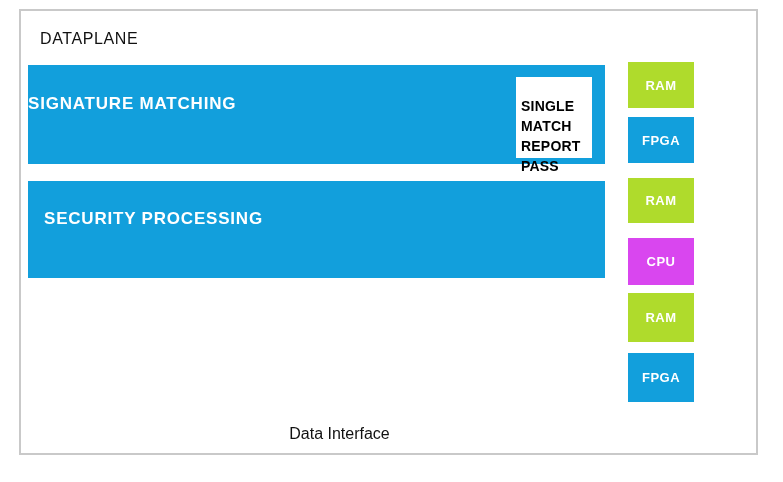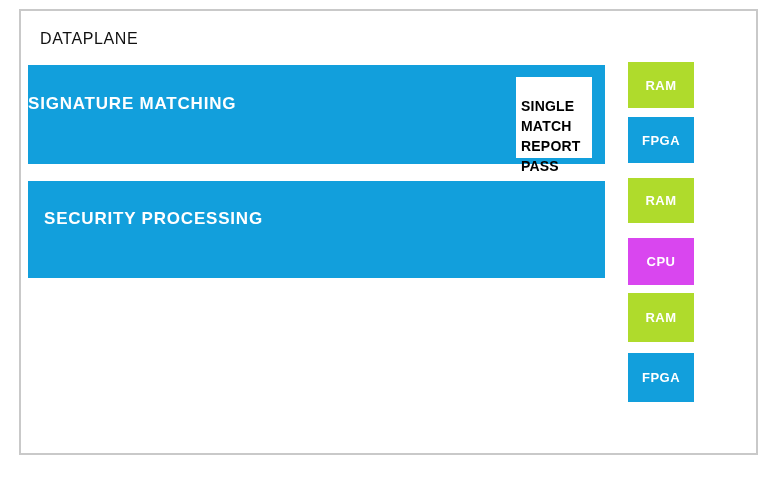--- a/index.html
+++ b/index.html
@@ -134,14 +134,15 @@
   <div class="chip chip4" style="background: #d946ef;">
     <span>CPU</span>
   </div>
   <div class="chip chip5" style="background: rgb(175, 219, 44);">
     <span>RAM</span>
   </div>
   <div class="chip chip6" style="background: rgb(18, 159, 220);">
     <span>FPGA</span>
   </div>
 
+  <div class="footer">Data Interface</div>
 
 </div>
 
 </body></html>

